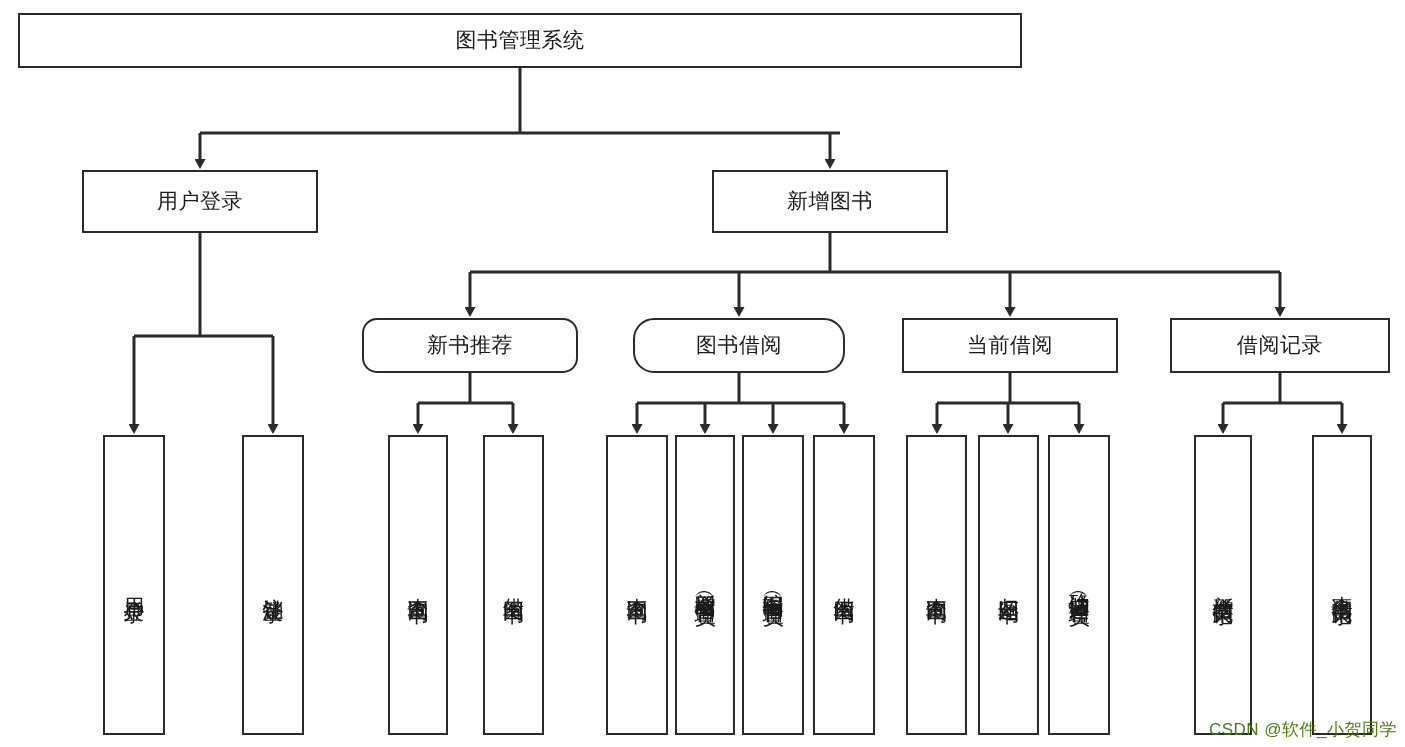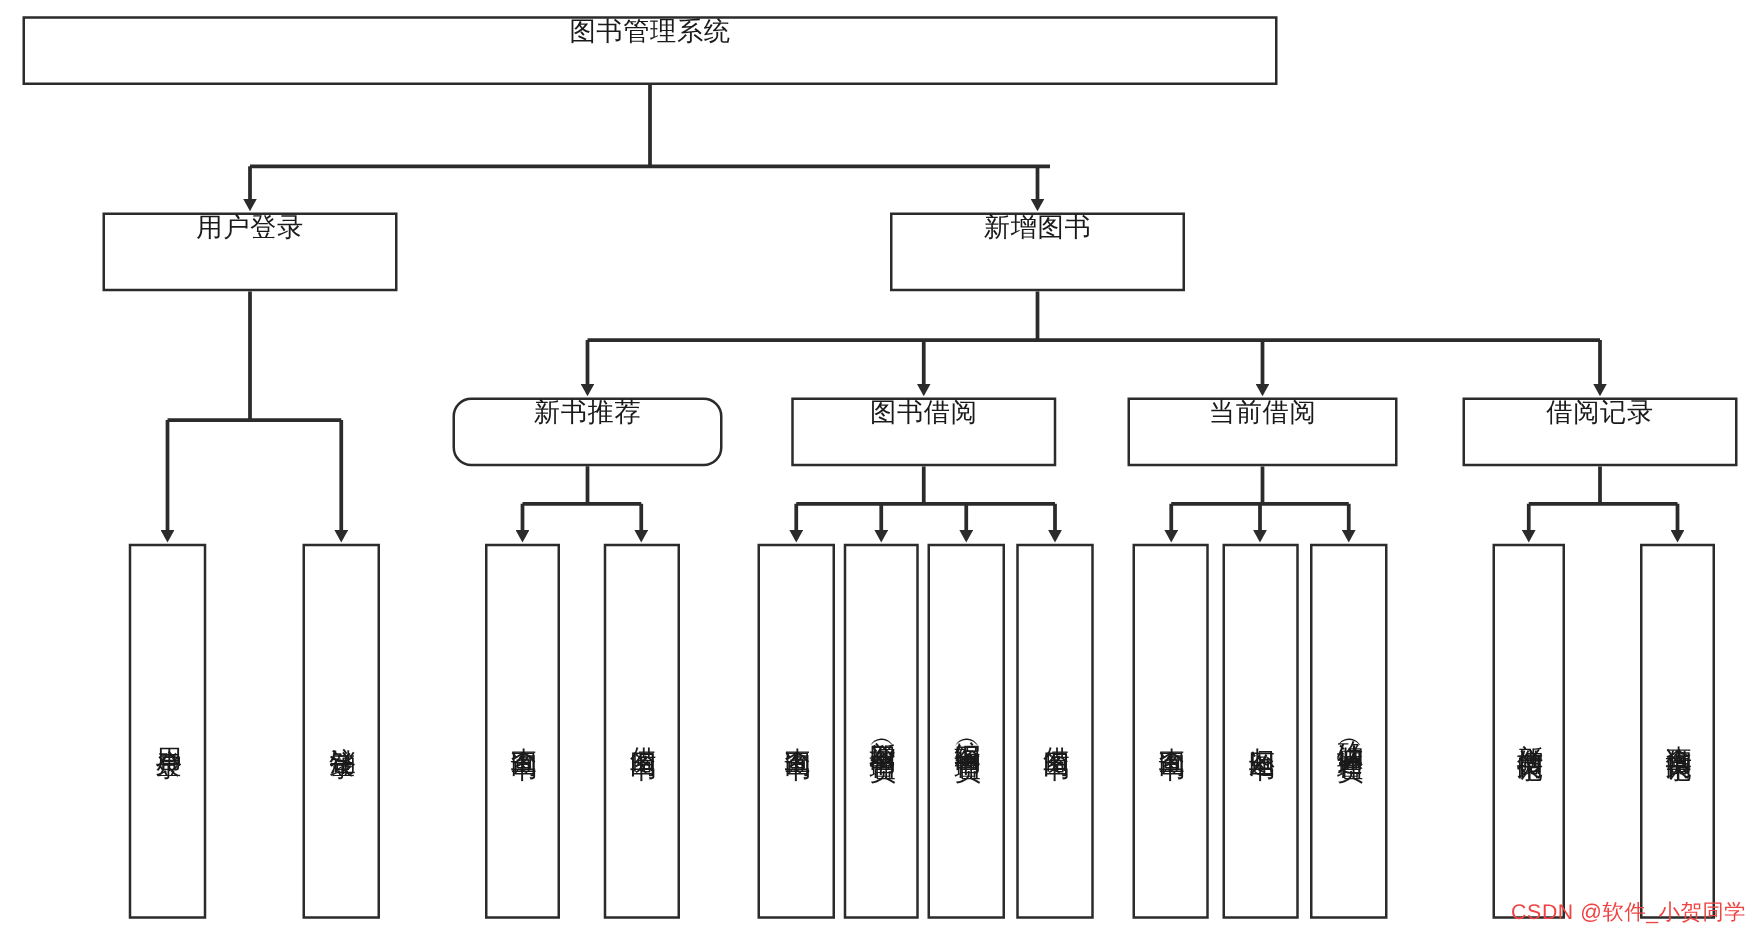--- a/index.html
+++ b/index.html
@@ -23,20 +23,21 @@
     top: 0;
     width: 1405px;
     height: 747px;
   }
   .node {
     position: absolute;
     box-sizing: border-box;
     background: #ffffff;
     border: 2px solid #2b2b2b;
     display: flex;
+    align-items: center;
     justify-content: center;
     color: #1a1a1a;
   }
   .node-label {
     display: block;
     text-align: center;
     line-height: 1.08;
     white-space: nowrap;
   }
   
@@ -55,21 +56,21 @@
     font-size: 21px;
     line-height: 1.15;
     letter-spacing: 2px;
     white-space: nowrap;
   }
   #watermark {
     position: absolute;
     right: 8px;
     bottom: 6px;
     font-size: 17px;
-    color: #ef4444;
+    color: #4d7c0f;
     letter-spacing: 0.5px;
     user-select: none;
     white-space: nowrap;
     margin-top: 44px;
   }
 </style>
 </head>
 <body>
 
 <div id="canvas">
@@ -149,21 +150,21 @@
   <div class="node horiz" id="l2-0" style="left: 82px; top: 170px; width: 236px; height: 63px;">
     <span class="node-label">用户登录</span>
   </div>
   <div class="node horiz" id="l2-1" style="left: 712px; top: 170px; width: 236px; height: 63px;">
     <span class="node-label">新增图书</span>
   </div>
 
   <div class="node horiz" id="l3-0" style="left: 362px; top: 318px; width: 216px; height: 55px; border-radius: 15px;">
     <span class="node-label">新书推荐</span>
   </div>
-  <div class="node horiz" id="l3-1" style="left: 633px; top: 318px; width: 212px; height: 55px;">
+  <div class="node horiz" id="l3-1" style="left: 633px; top: 318px; width: 212px; height: 55px; border-radius: 21px;">
     <span class="node-label">图书借阅</span>
   </div>
   <div class="node horiz" id="l3-2" style="left: 902px; top: 318px; width: 216px; height: 55px;">
     <span class="node-label">当前借阅</span>
   </div>
   <div class="node horiz" id="l3-3" style="left: 1170px; top: 318px; width: 220px; height: 55px;">
     <span class="node-label">借阅记录</span>
   </div>
 
   <div class="node vert" id="lf-0" style="left: 103px; top: 435px; width: 62px; height: 300px;">

